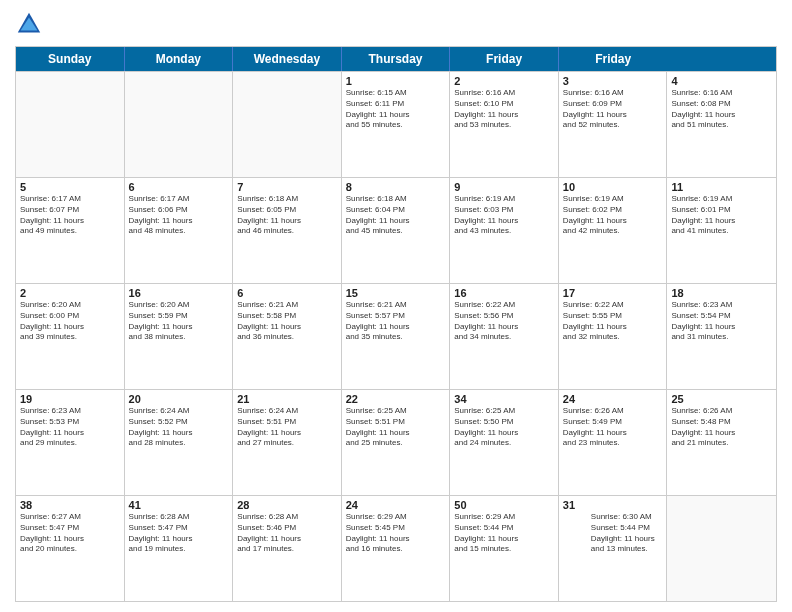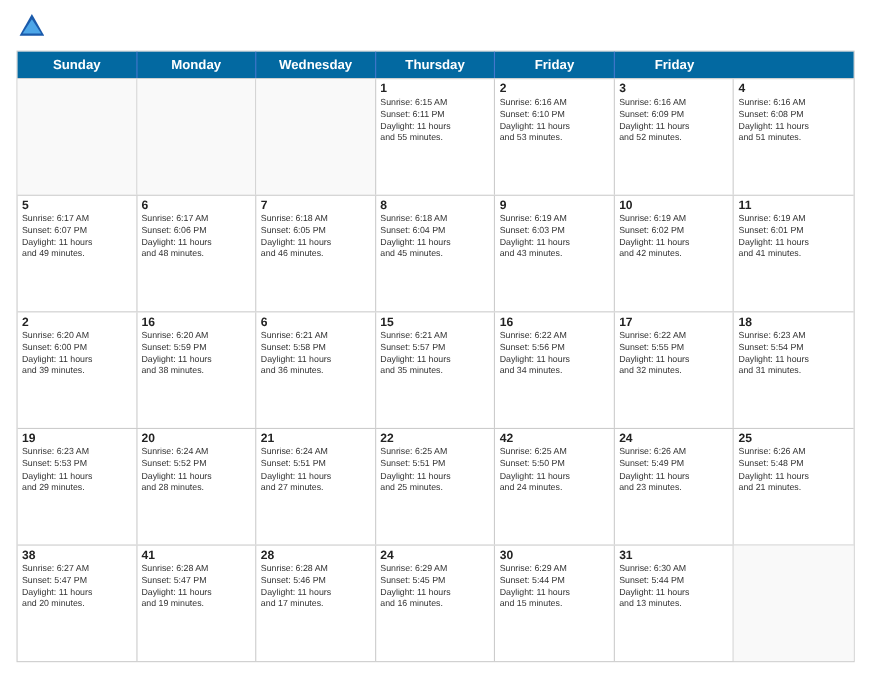--- a/index.html
+++ b/index.html
@@ -302,21 +302,21 @@
 and 27 minutes.</div>
           </div>
           <div class="cal-cell">
             <div class="day-num">22</div>
             <div class="cell-info" style="white-space: pre-line;">Sunrise: 6:25 AM
 Sunset: 5:51 PM
 Daylight: 11 hours
 and 25 minutes.</div>
           </div>
           <div class="cal-cell">
-            <div class="day-num">42</div>
+            <div class="day-num">34</div>
             <div class="cell-info" style="white-space: pre-line;">Sunrise: 6:25 AM
 Sunset: 5:50 PM
 Daylight: 11 hours
 and 24 minutes.</div>
           </div>
           <div class="cal-cell">
             <div class="day-num">24</div>
             <div class="cell-info" style="white-space: pre-line;">Sunrise: 6:26 AM
 Sunset: 5:49 PM
 Daylight: 11 hours
@@ -353,29 +353,29 @@
 and 17 minutes.</div>
           </div>
           <div class="cal-cell">
             <div class="day-num">24</div>
             <div class="cell-info" style="white-space: pre-line;">Sunrise: 6:29 AM
 Sunset: 5:45 PM
 Daylight: 11 hours
 and 16 minutes.</div>
           </div>
           <div class="cal-cell">
-            <div class="day-num">30</div>
+            <div class="day-num">50</div>
             <div class="cell-info" style="white-space: pre-line;">Sunrise: 6:29 AM
 Sunset: 5:44 PM
 Daylight: 11 hours
 and 15 minutes.</div>
           </div>
           <div class="cal-cell">
             <div class="day-num">31</div>
-            <div class="cell-info" style="white-space: pre-line;">Sunrise: 6:30 AM
+            <div class="cell-info" style="white-space: pre-line; margin-left: 28px;">Sunrise: 6:30 AM
 Sunset: 5:44 PM
 Daylight: 11 hours
 and 13 minutes.</div>
           </div>
           <div class="cal-cell empty"></div>
         </div>
       </div>
   </div>
 </div>
 

